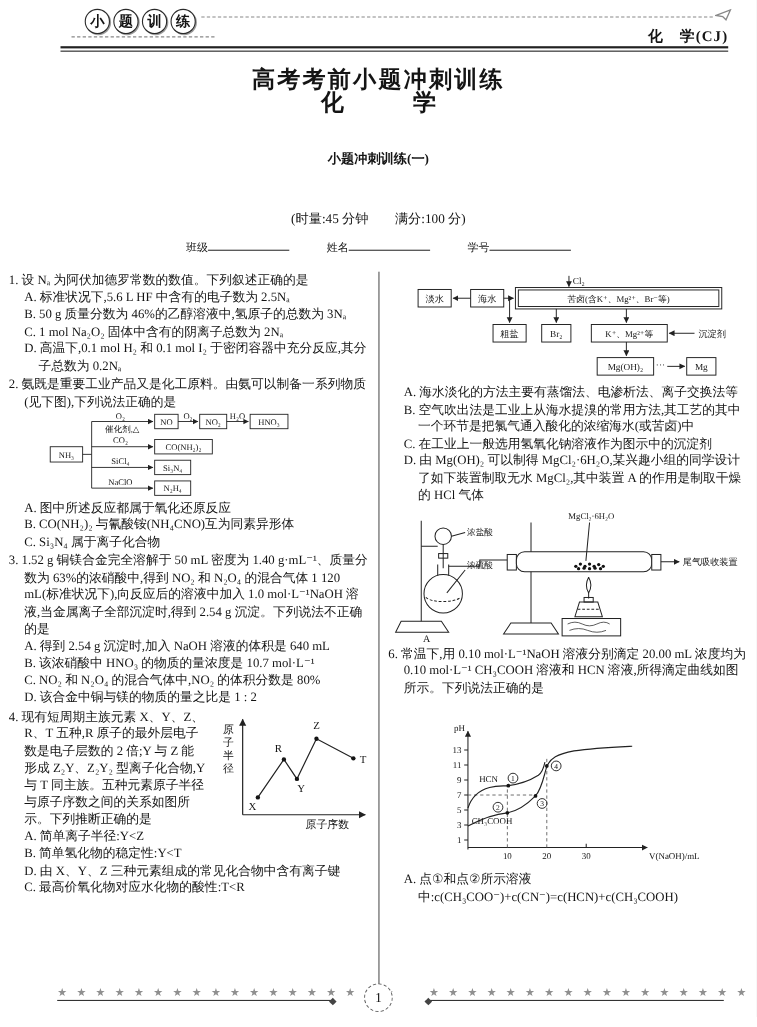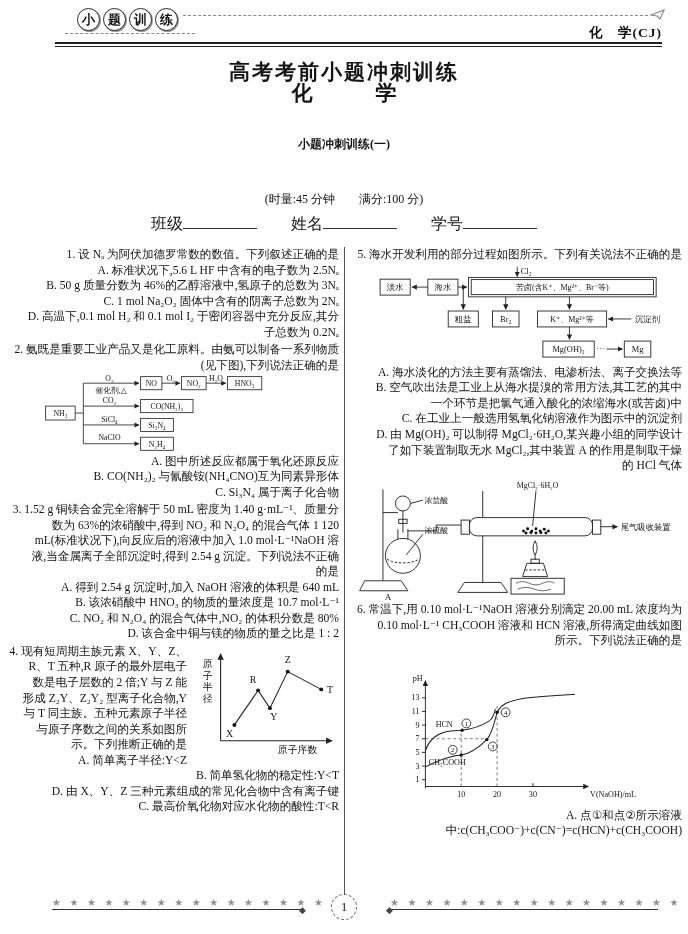--- a/index.html
+++ b/index.html
@@ -17,30 +17,30 @@
   .hdr-subject{position:absolute;left:0;right:0;top:20px;text-align:right;
                font-weight:bold;font-size:13.5px;letter-spacing:1px;}
   .rule-a{position:absolute;top:38px;left:0;right:0;border-top:2.6px solid #222;}
   .rule-b{position:absolute;top:42px;left:0;right:0;border-top:1.2px solid #222;}
   
   .tblock{position:absolute;left:0;right:0;text-align:center;}
   .main-title{top:58px;font-size:21px;font-weight:bold;letter-spacing:2px;}
   .subject-title{top:79px;font-size:21px;font-weight:bold;}
   .subtitle{top:136px;font-size:12px;font-weight:bold;}
   .meta{top:191px;font-size:12px;}
-  .fields{top:214px;font-size:16px;display:flex;justify-content:center;gap:34px;}
+  .fields{top:214px;font-size:10px;display:flex;justify-content:center;gap:34px;}
   .blank{display:inline-block;width:74px;border-bottom:1px solid #333;height:13px;vertical-align:baseline;}
   
   .columns{position:absolute;top:247px;left:8px;right:6px;bottom:38px;display:flex;}
   .col{font-size:11.6px;line-height:1.34;}
   .col-left{width:331px;padding-right:5px;}
   .divider{width:1px;background:#555;}
   .col-right{flex:1;padding-left:8px;}
   .q{margin:0 0 2px 0;}
-  .q p{margin:0;text-align:right;}
+  .q p{margin:0;}
   .hang{padding-left:14px;text-indent:-14px;}
   .opt{padding-left:27px;text-indent:-13px;}
   .diag{display:block;}
   .d-q2{margin:2px 0 3px 36px;width:262px;}
   .d-q4{float:right;width:148px;margin:0 0 2px 4px;}
   .d-q5{margin:2px 0 3px 20px;width:292px;}
   .d-app{margin:2px 0 1px 0px;width:326px;}
   .d-q6{margin:1px 0 0 34px;width:256px;}
   svg text{fill:#141414;font-family:"Liberation Serif","DejaVu Serif","DejaVu Sans",serif;}
   
@@ -197,21 +197,20 @@
         <p class="opt">D. 由 X、Y、Z 三种元素组成的常见化合物中含有离子键</p>
         <p class="opt">C. 最高价氧化物对应水化物的酸性:T&lt;R</p>
       </div>
     </div>
 
     <div class="divider"></div>
 
     <div class="col col-right">
 
       <div class="q">
-        <p class="hang">5. 海水开发利用的部分过程如图所示。下列有关说法不正确的是</p>
         <svg class="diag d-q5" viewBox="0 0 330 110">
           <defs>
               <marker id="ah5" markerWidth="7" markerHeight="7" refX="5.5" refY="3" orient="auto">
                 <path d="M0,0 L6,3 L0,6 Z" fill="#222"></path>
               </marker>
             </defs>
           <g fill="none" stroke="#222" stroke-width="1">
             <line x1="163" y1="2" x2="163" y2="13" marker-end="url(#ah5)"></line>
             <rect x="8" y="16" width="34" height="18"></rect>
             <rect x="62" y="16" width="34" height="18"></rect>

